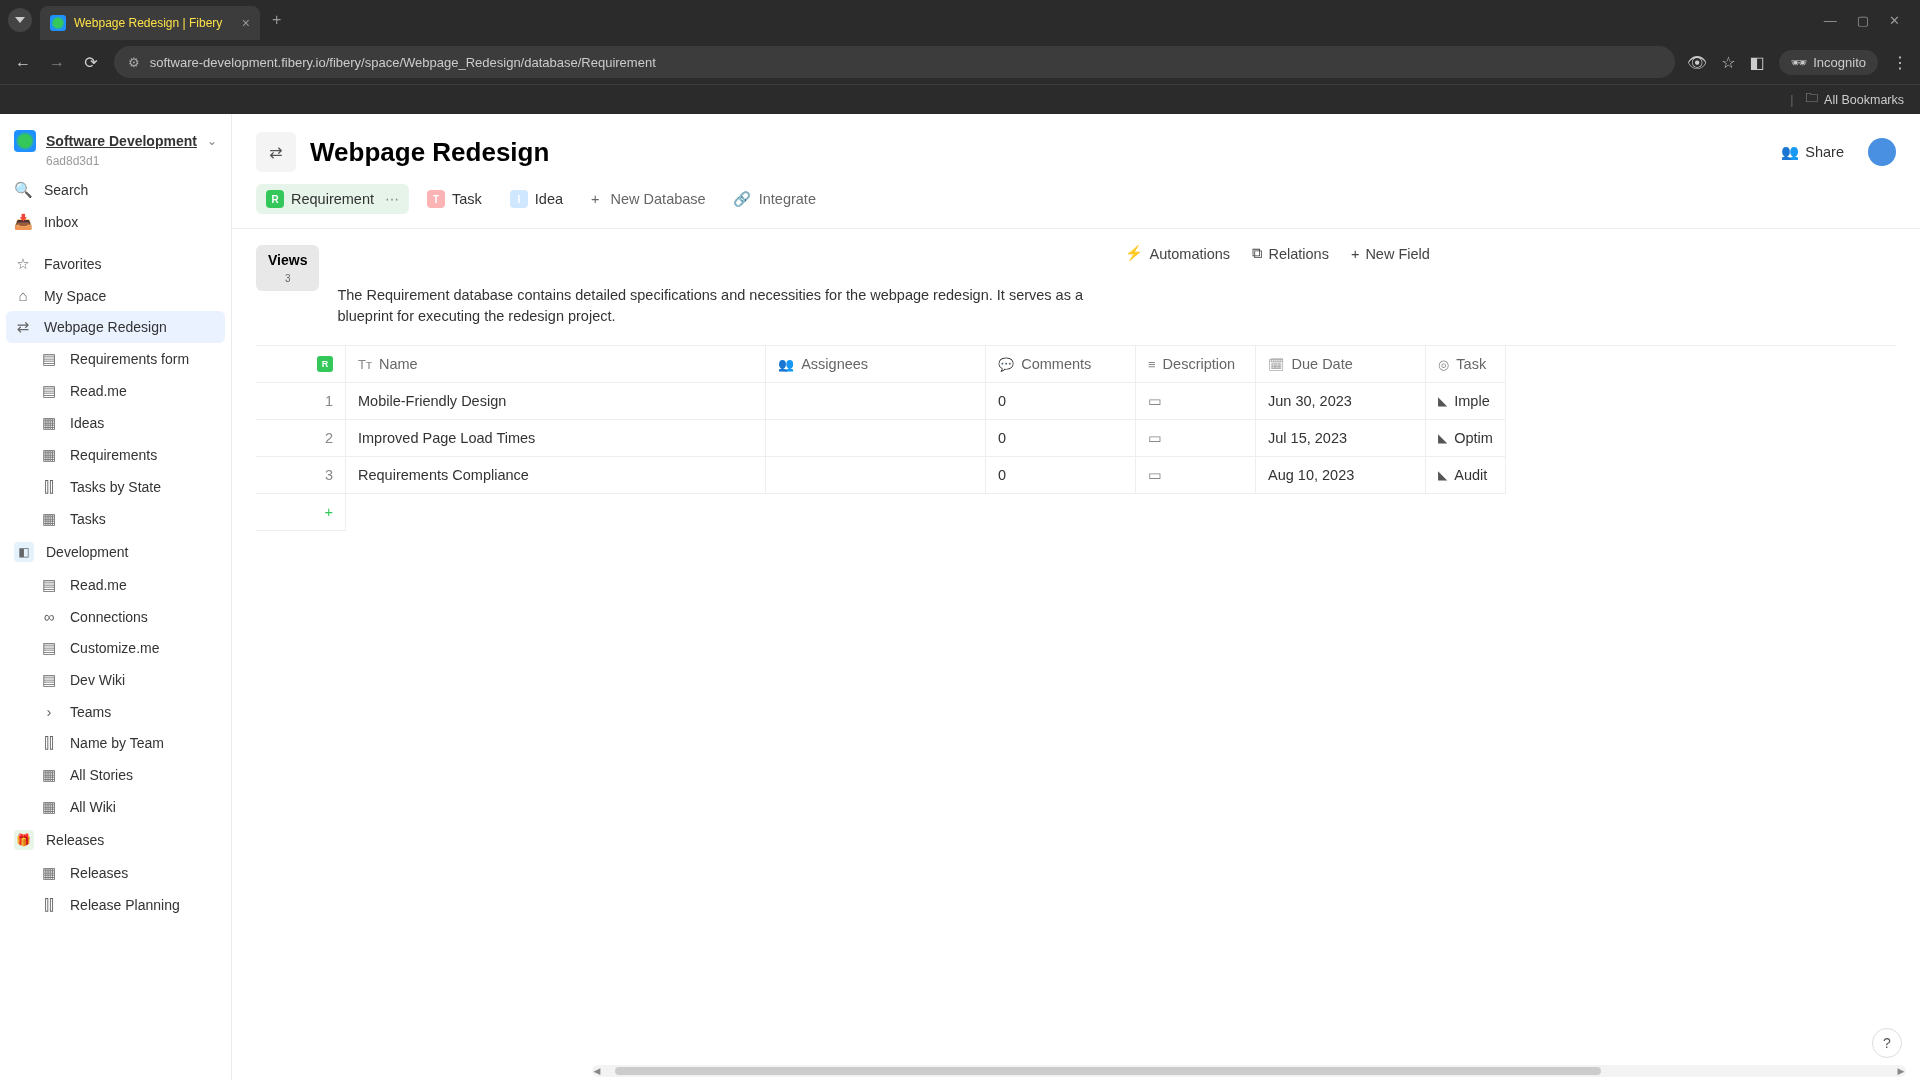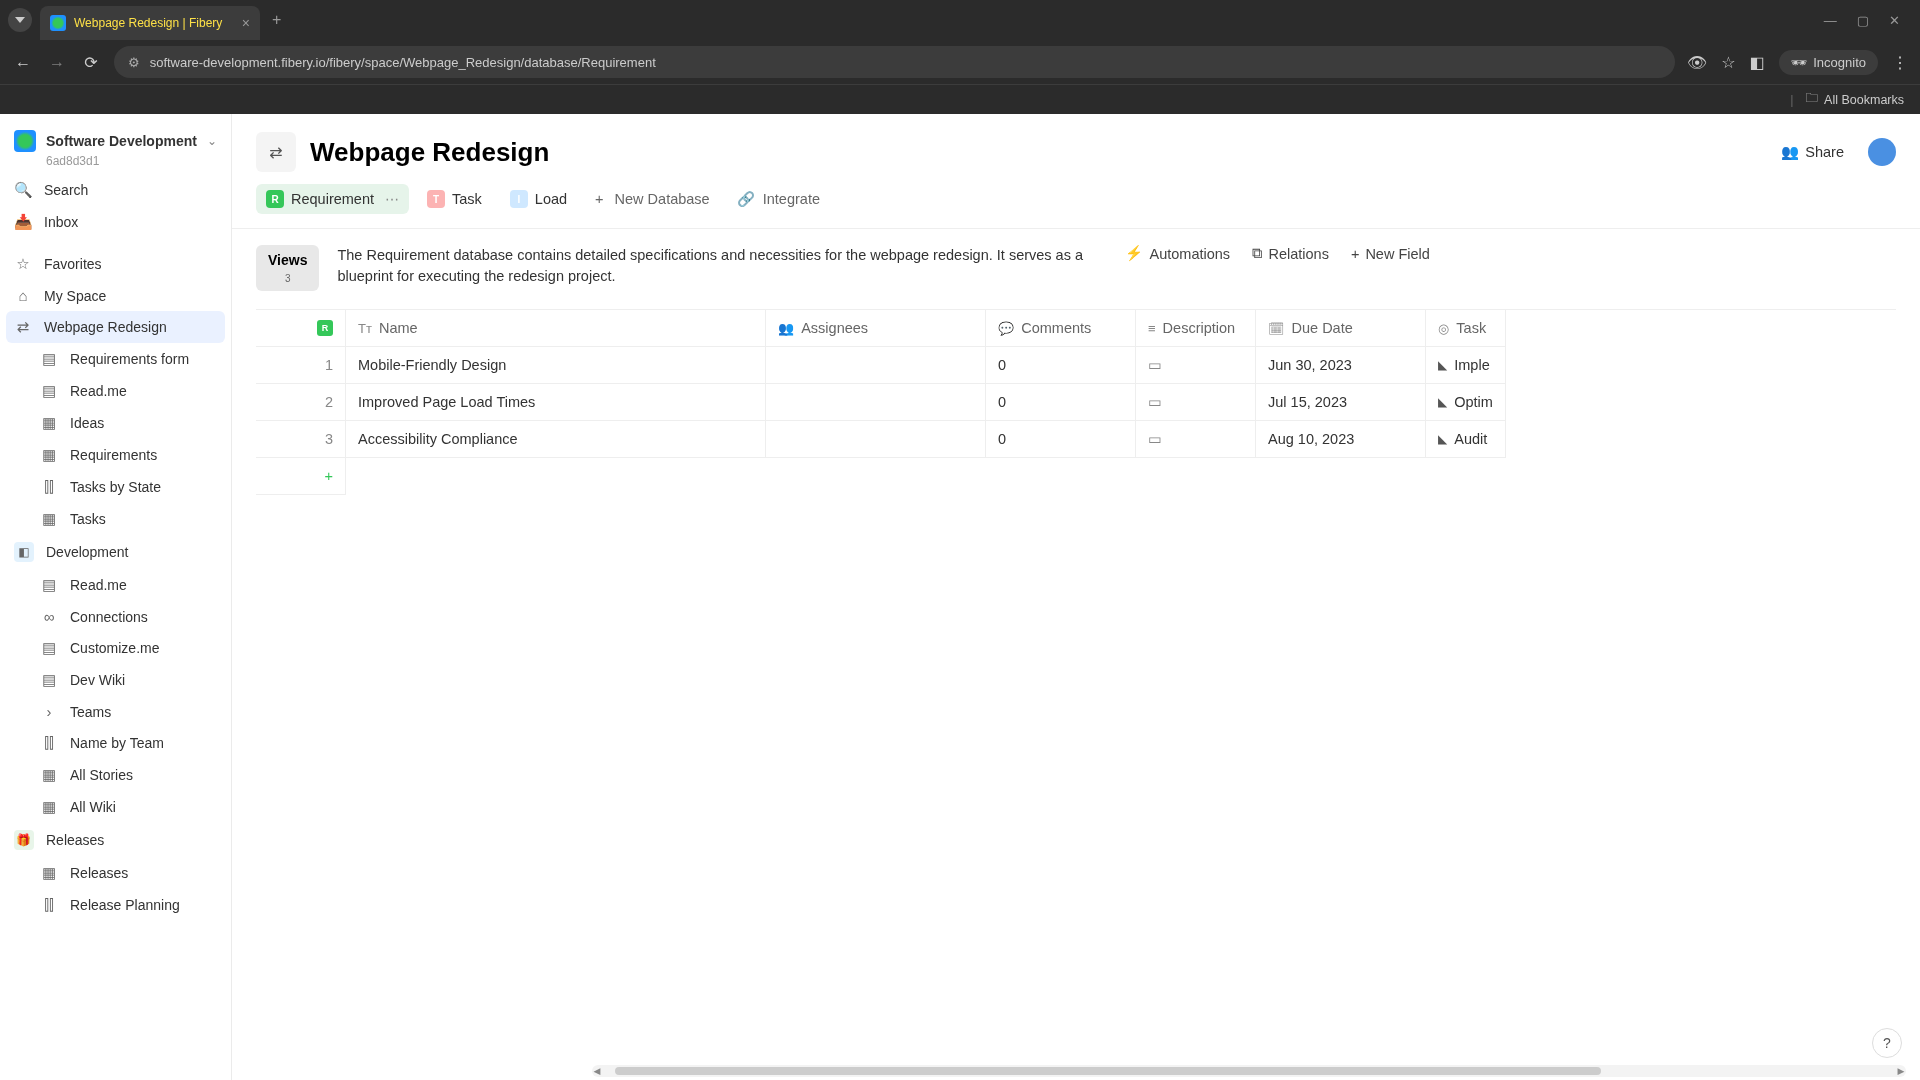--- a/index.html
+++ b/index.html
@@ -26,21 +26,21 @@
     .bookmarks-bar { height: 30px; display: flex; align-items: center; justify-content: flex-end; padding: 0 16px; color: #ccc; font-size: 12.5px; border-top: 1px solid #3c3c3c; }
     .bookmarks-bar .divider { color: #666; margin-right: 12px; }
     
     
     .app { display: flex; height: calc(1080px - 114px); background: #fff; }
     
     
     .sidebar { width: 232px; border-right: 1px solid #ebebeb; display: flex; flex-direction: column; padding-top: 10px; font-size: 14px; color: #333; overflow-y: auto; }
     .workspace-header { display: flex; align-items: center; padding: 6px 14px 2px; gap: 10px; }
     .workspace-icon { width: 22px; height: 22px; border-radius: 4px; background: radial-gradient(circle, #34c759 40%, #1e90ff 60%); }
-    .workspace-name { font-weight: 600; flex: 1; }
+    .workspace-name { font-weight: 600; flex: 1; text-decoration: underline; }
     .workspace-chevron { color: #888; font-size: 12px; }
     .workspace-sub { color: #999; font-size: 12px; padding-left: 46px; margin-bottom: 6px; }
     
     .side-item { display: flex; align-items: center; padding: 7px 14px; gap: 12px; cursor: pointer; }
     .side-item.active { background: #eaf1ff; border-radius: 6px; margin: 0 6px; padding-left: 8px; padding-right: 8px; }
     .side-icon { width: 18px; text-align: center; color: #666; font-size: 15px; }
     .side-icon.colored { border-radius: 4px; width: 20px; height: 20px; display:flex; align-items:center; justify-content:center; font-size:12px; }
     .side-icon.dev { background: #e3f2fd; }
     .side-icon.rel { background: #e8f5e9; }
     .side-sub { padding-left: 40px; }
@@ -62,21 +62,21 @@
     .db-badge.task { background: #fcb3b3; }
     .db-badge.idea { background: #cfe8ff; }
     .db-tab .dots { color: #888; font-size: 14px; margin-left: 4px; }
     .db-tab.ghost { color: #666; }
     .db-tab.ghost .plus { margin-right: 4px; }
     
     .content-area { flex: 1; border-top: 1px solid #eee; position: relative; }
     .meta-row { display: flex; align-items: flex-start; padding: 16px 24px 12px; gap: 18px; }
     .views-pill { background: #e8e8e8; border-radius: 6px; padding: 7px 12px; font-size: 14px; font-weight: 600; display: flex; align-items: center; gap: 5px; flex-direction: column; }
     .views-pill sup { font-size: 10px; font-weight: 500; color: #666; }
-    .description { flex: 1; font-size: 14.5px; color: #333; max-width: 770px; line-height: 1.45; }
+    .description { flex: 1; font-size: 14.5px; color: #333; max-width: 770px; line-height: 1.45; margin-top: 40px; }
     .actions { display: flex; gap: 22px; color: #444; font-size: 14.5px; }
     .action-item { display: flex; align-items: center; gap: 6px; }
     
     
     .table-wrap { margin: 6px 24px 0; border-top: 1px solid #eee; overflow-x: hidden; position: relative; }
     .data-table { display: grid; grid-template-columns: 90px 420px 220px 150px 120px 170px 80px; font-size: 14.5px; color: #333; }
     .th, .td { border-bottom: 1px solid #eee; border-right: 1px solid #eee; padding: 10px 12px; display: flex; align-items: center; gap: 7px; white-space: nowrap; overflow: hidden; }
     .th { color: #666; font-weight: 400; background: #fff; }
     .th .col-icon { font-size: 13px; color: #888; }
     .row-num-head { justify-content: flex-end; }
@@ -267,21 +267,21 @@
         <span class="db-badge req">R</span>
         <span>Requirement</span>
         <span class="dots">⋯</span>
       </div>
       <div class="db-tab">
         <span class="db-badge task">T</span>
         <span>Task</span>
       </div>
       <div class="db-tab">
         <span class="db-badge idea">I</span>
-        <span>Load</span>
+        <span>Idea</span>
       </div>
       <div class="db-tab ghost">
         <span class="plus">+</span>
         <span>New Database</span>
       </div>
       <div class="db-tab ghost">
         <span>🔗</span>
         <span>Integrate</span>
       </div>
     </div>
@@ -360,21 +360,21 @@
           <div class="td desc-cell">
               <span>▭</span>
             </div>
           <div class="td">Jul 15, 2023</div>
           <div class="td">
               <span class="task-flag">◣</span>
               <span>Optim</span>
             </div>
 
           <div class="td row-num">3</div>
-          <div class="td">Accessibility Compliance</div>
+          <div class="td">Requirements Compliance</div>
           <div class="td"></div>
           <div class="td">0</div>
           <div class="td desc-cell">
               <span>▭</span>
             </div>
           <div class="td">Aug 10, 2023</div>
           <div class="td">
               <span class="task-flag">◣</span>
               <span>Audit</span>
             </div>

